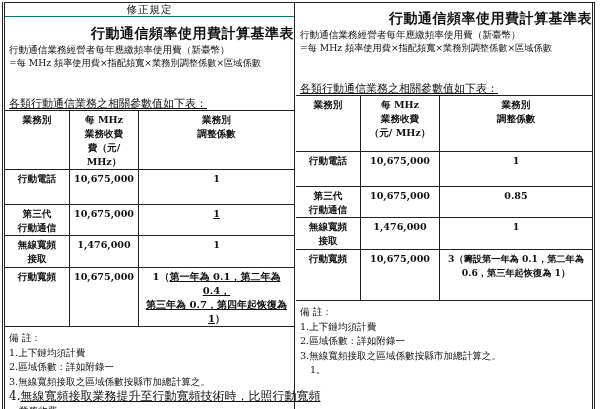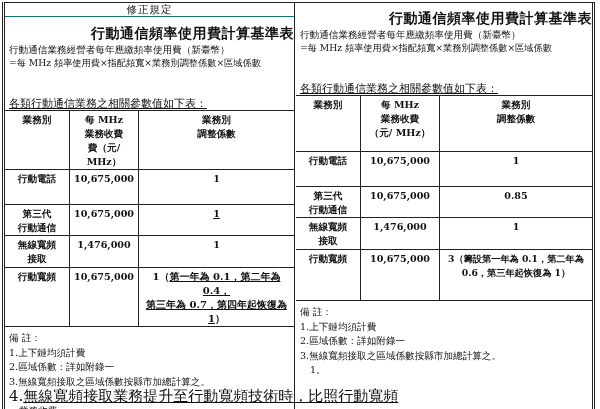--- a/index.html
+++ b/index.html
@@ -84,21 +84,21 @@
         <div><u>1</u><span>）</span></div>
       </td>
     </tr>
   </tbody>
     </table>
   <div class="notes">
     <div>備  註：</div>
     <div>1.上下鏈均須計費</div>
     <div>2.區域係數：詳如附錄一</div>
     <div>3.無線寬頻接取之區域係數按縣市加總計算之。</div>
-    <div style="font-size:15px;text-align:center;">
+    <div style="font-size:12px;text-align:center;">
       <span>4.</span><u>無線寬頻接取業務提升至行動寬頻技術時，比照行動寬頻</u>
     </div>
     <div class="indent">
       <u>業務收費</u><span>。</span>
     </div>
   </div>
 </div>
 
 <div class="col right">
   <div class="title">行動通信頻率使用費計算基準表</div>

